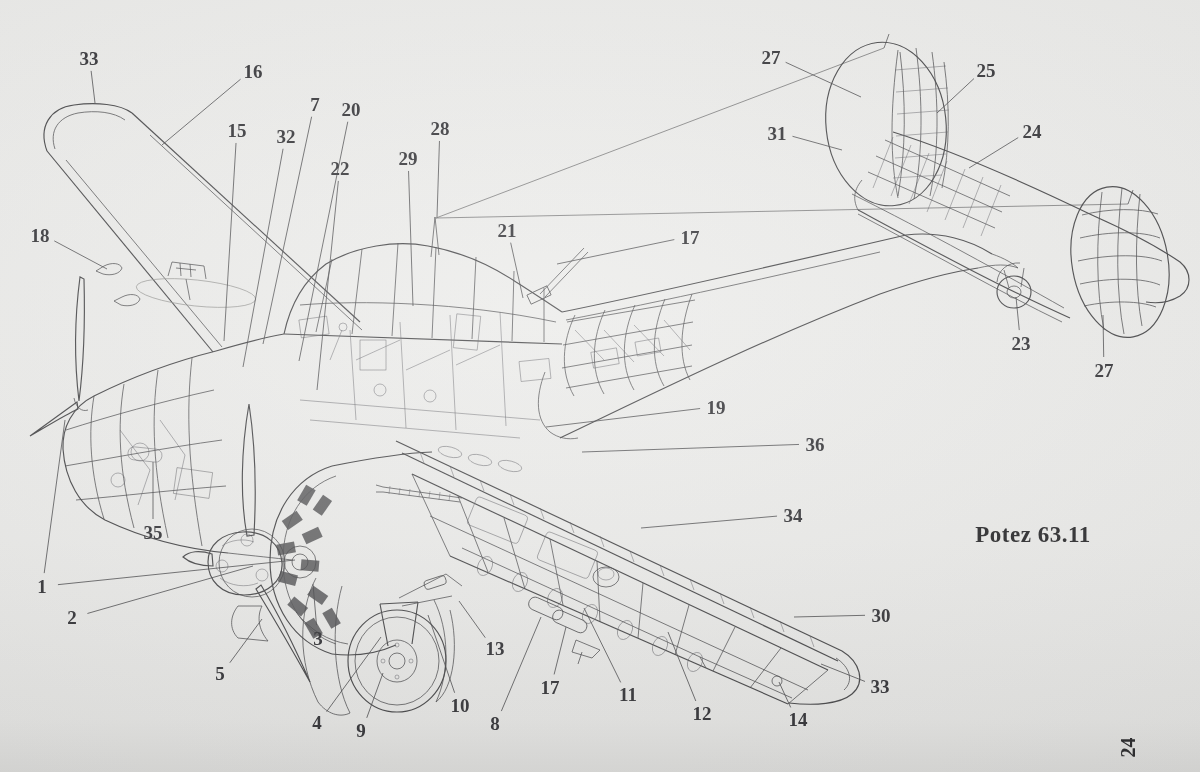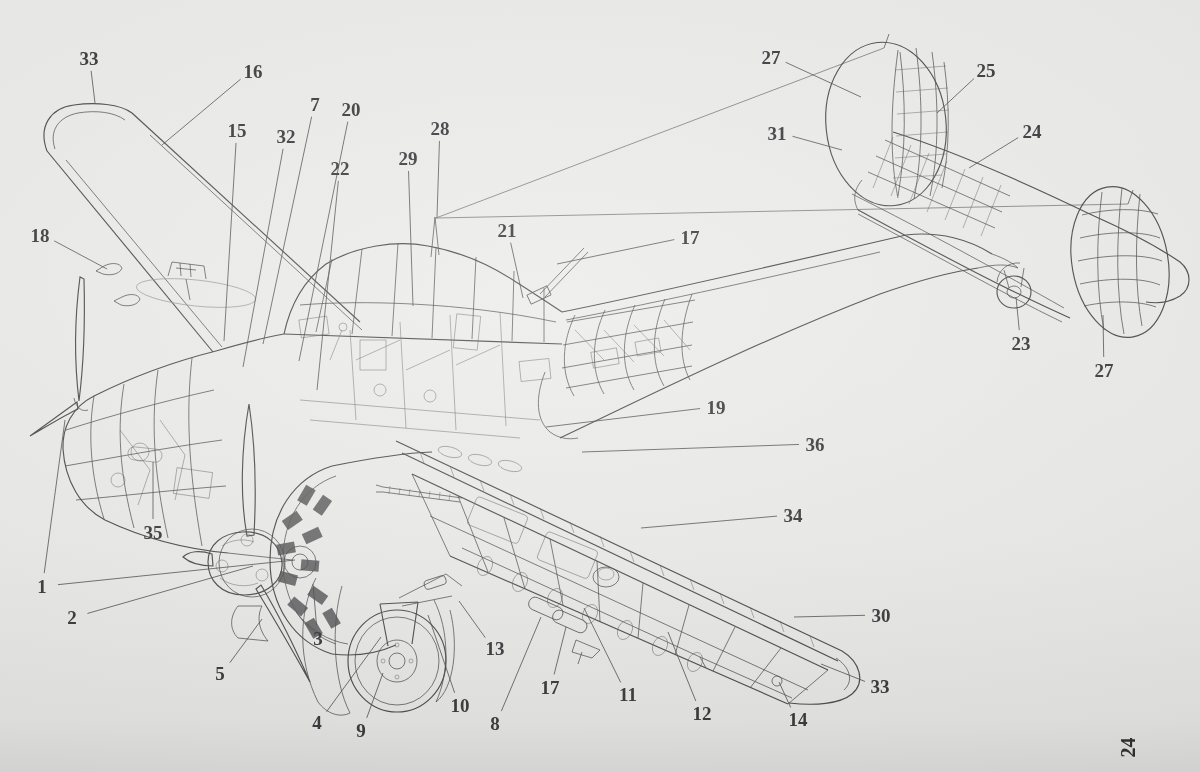--- a/index.html
+++ b/index.html
@@ -399,14 +399,15 @@
           <line x1="153" y1="519" x2="153" y2="462" stroke="#3b3b3d" stroke-width="0.8"></line>
           <text x="153" y="539" text-anchor="middle" class="callout-text" fill="#27272b" stroke="none">35</text>
         </g>
         <g>
           <line x1="799.0094226778145" y1="444.4460890669279" x2="582" y2="452" stroke="#3b3b3d" stroke-width="0.8"></line>
           <text x="815" y="451" text-anchor="middle" class="callout-text" fill="#27272b" stroke="none">36</text>
         </g>
       </g>
 </svg>
 
+<div class="title">Potez 63.11</div>
 <div class="pagenum">24</div>
 </div>
 
 </body></html>

